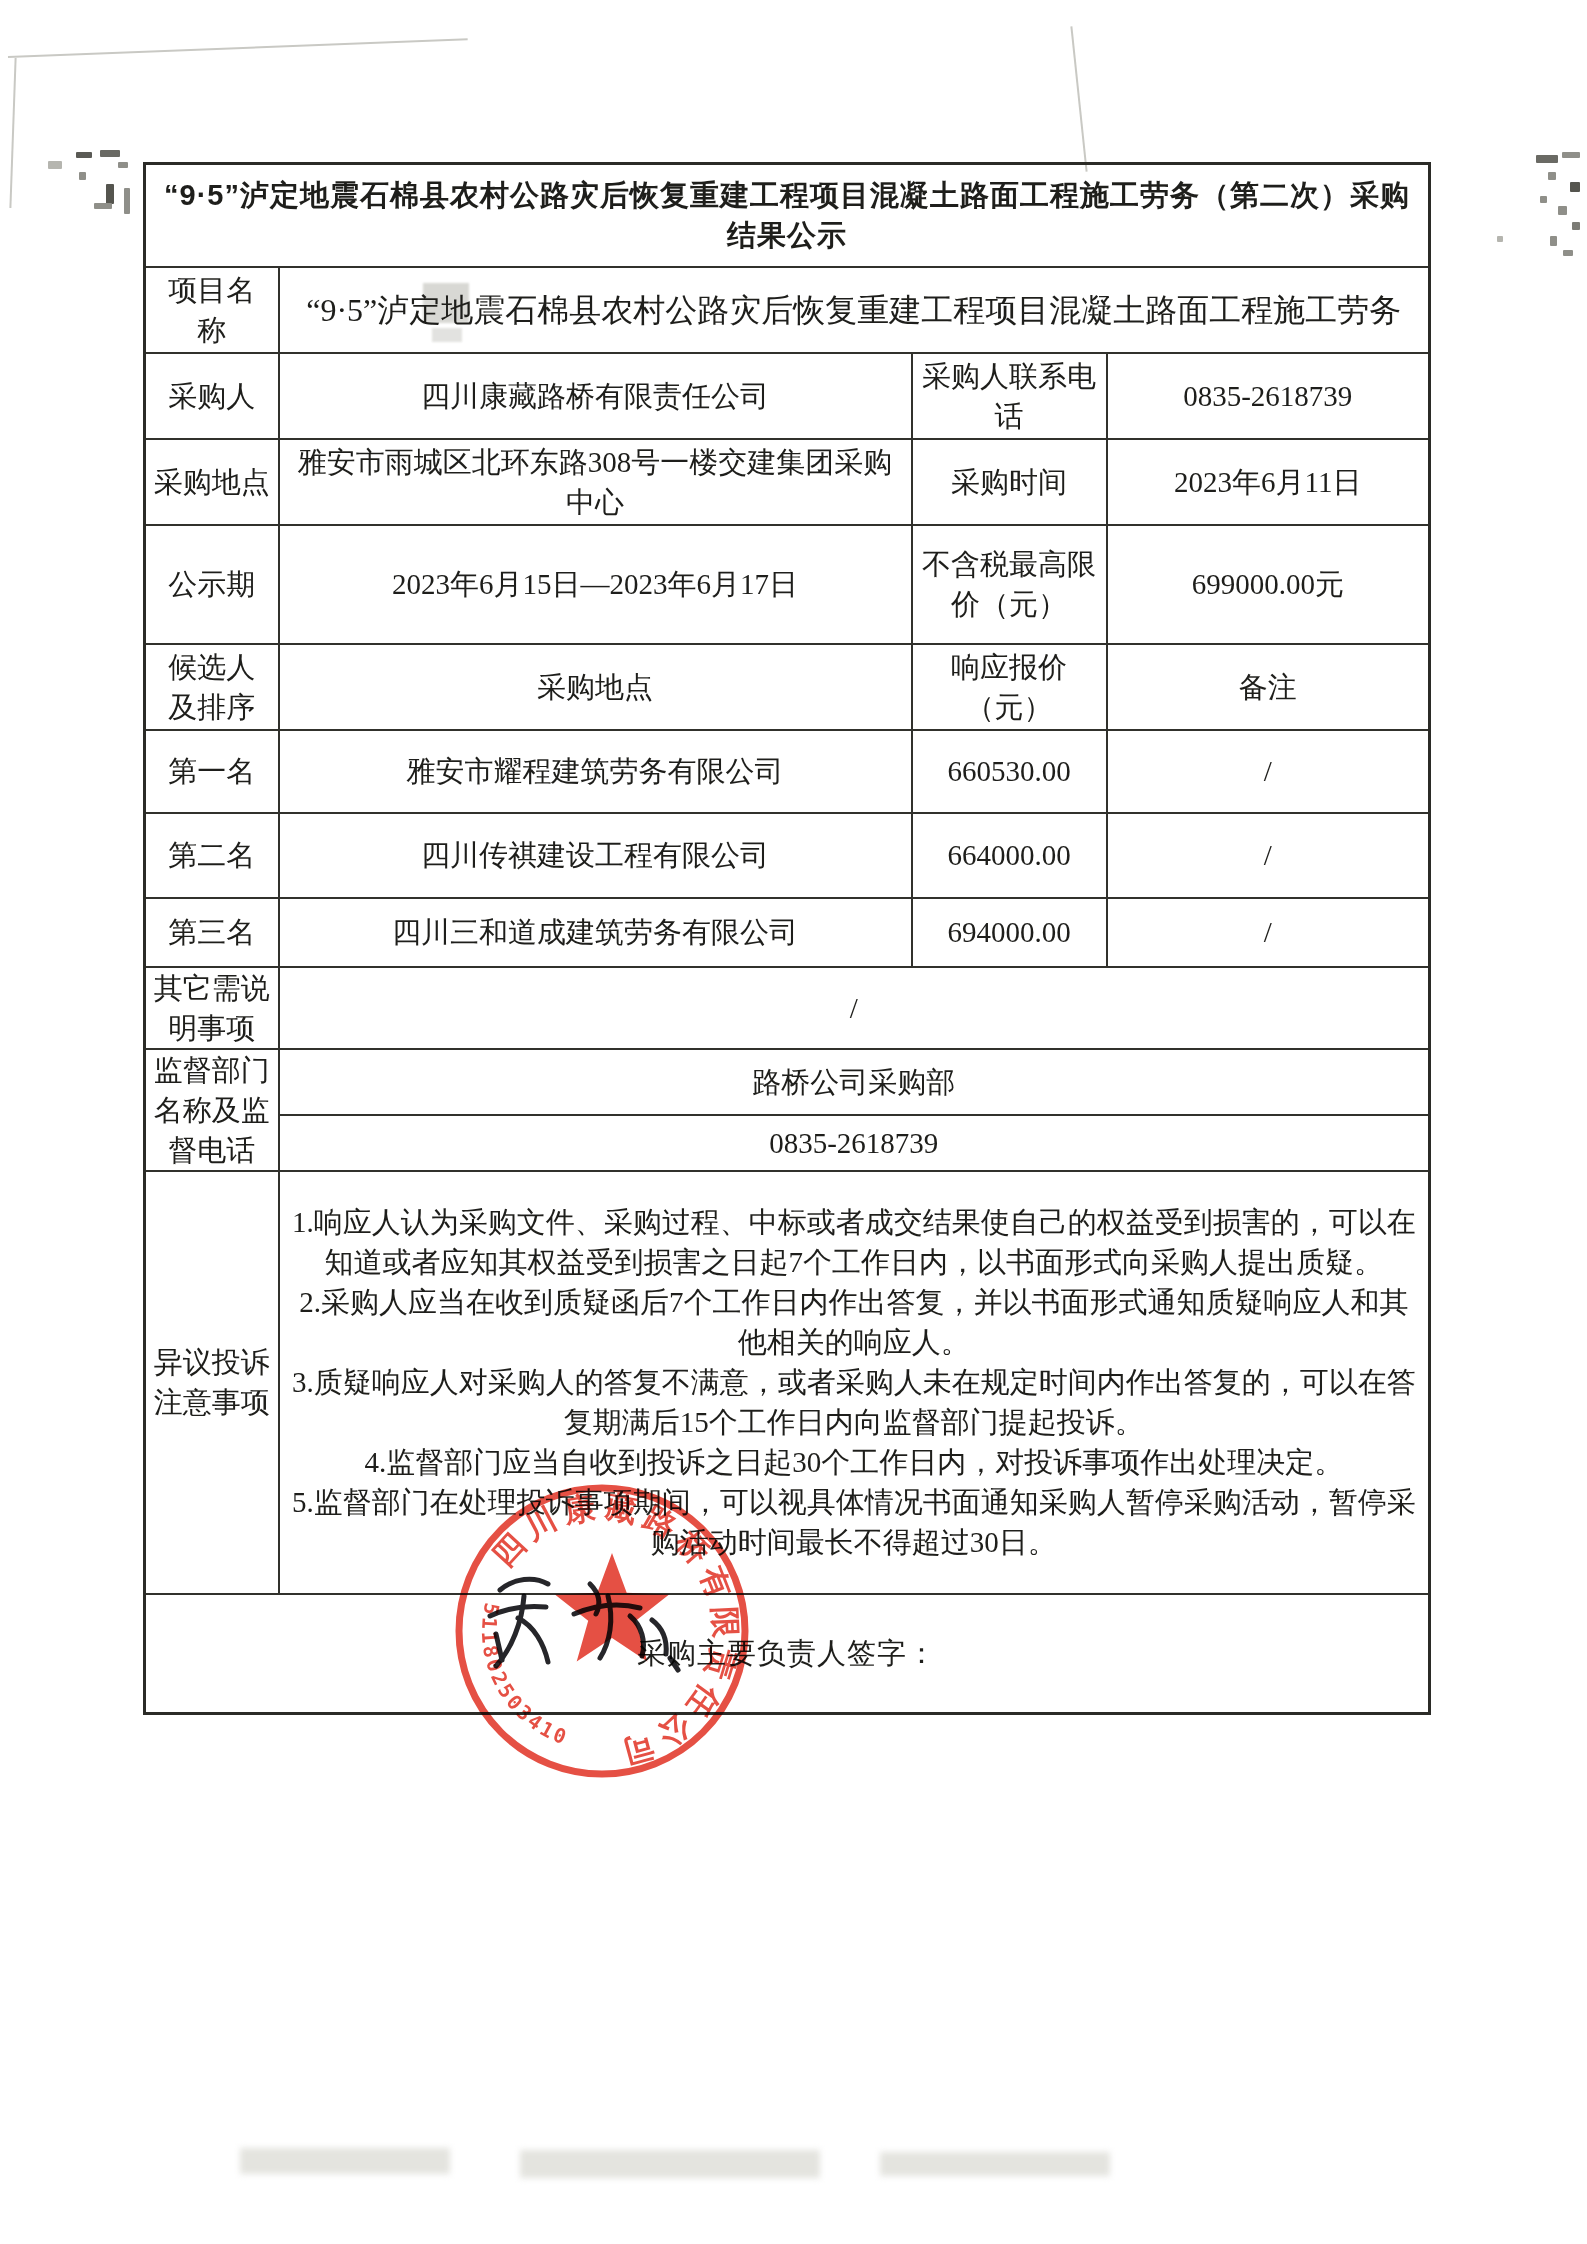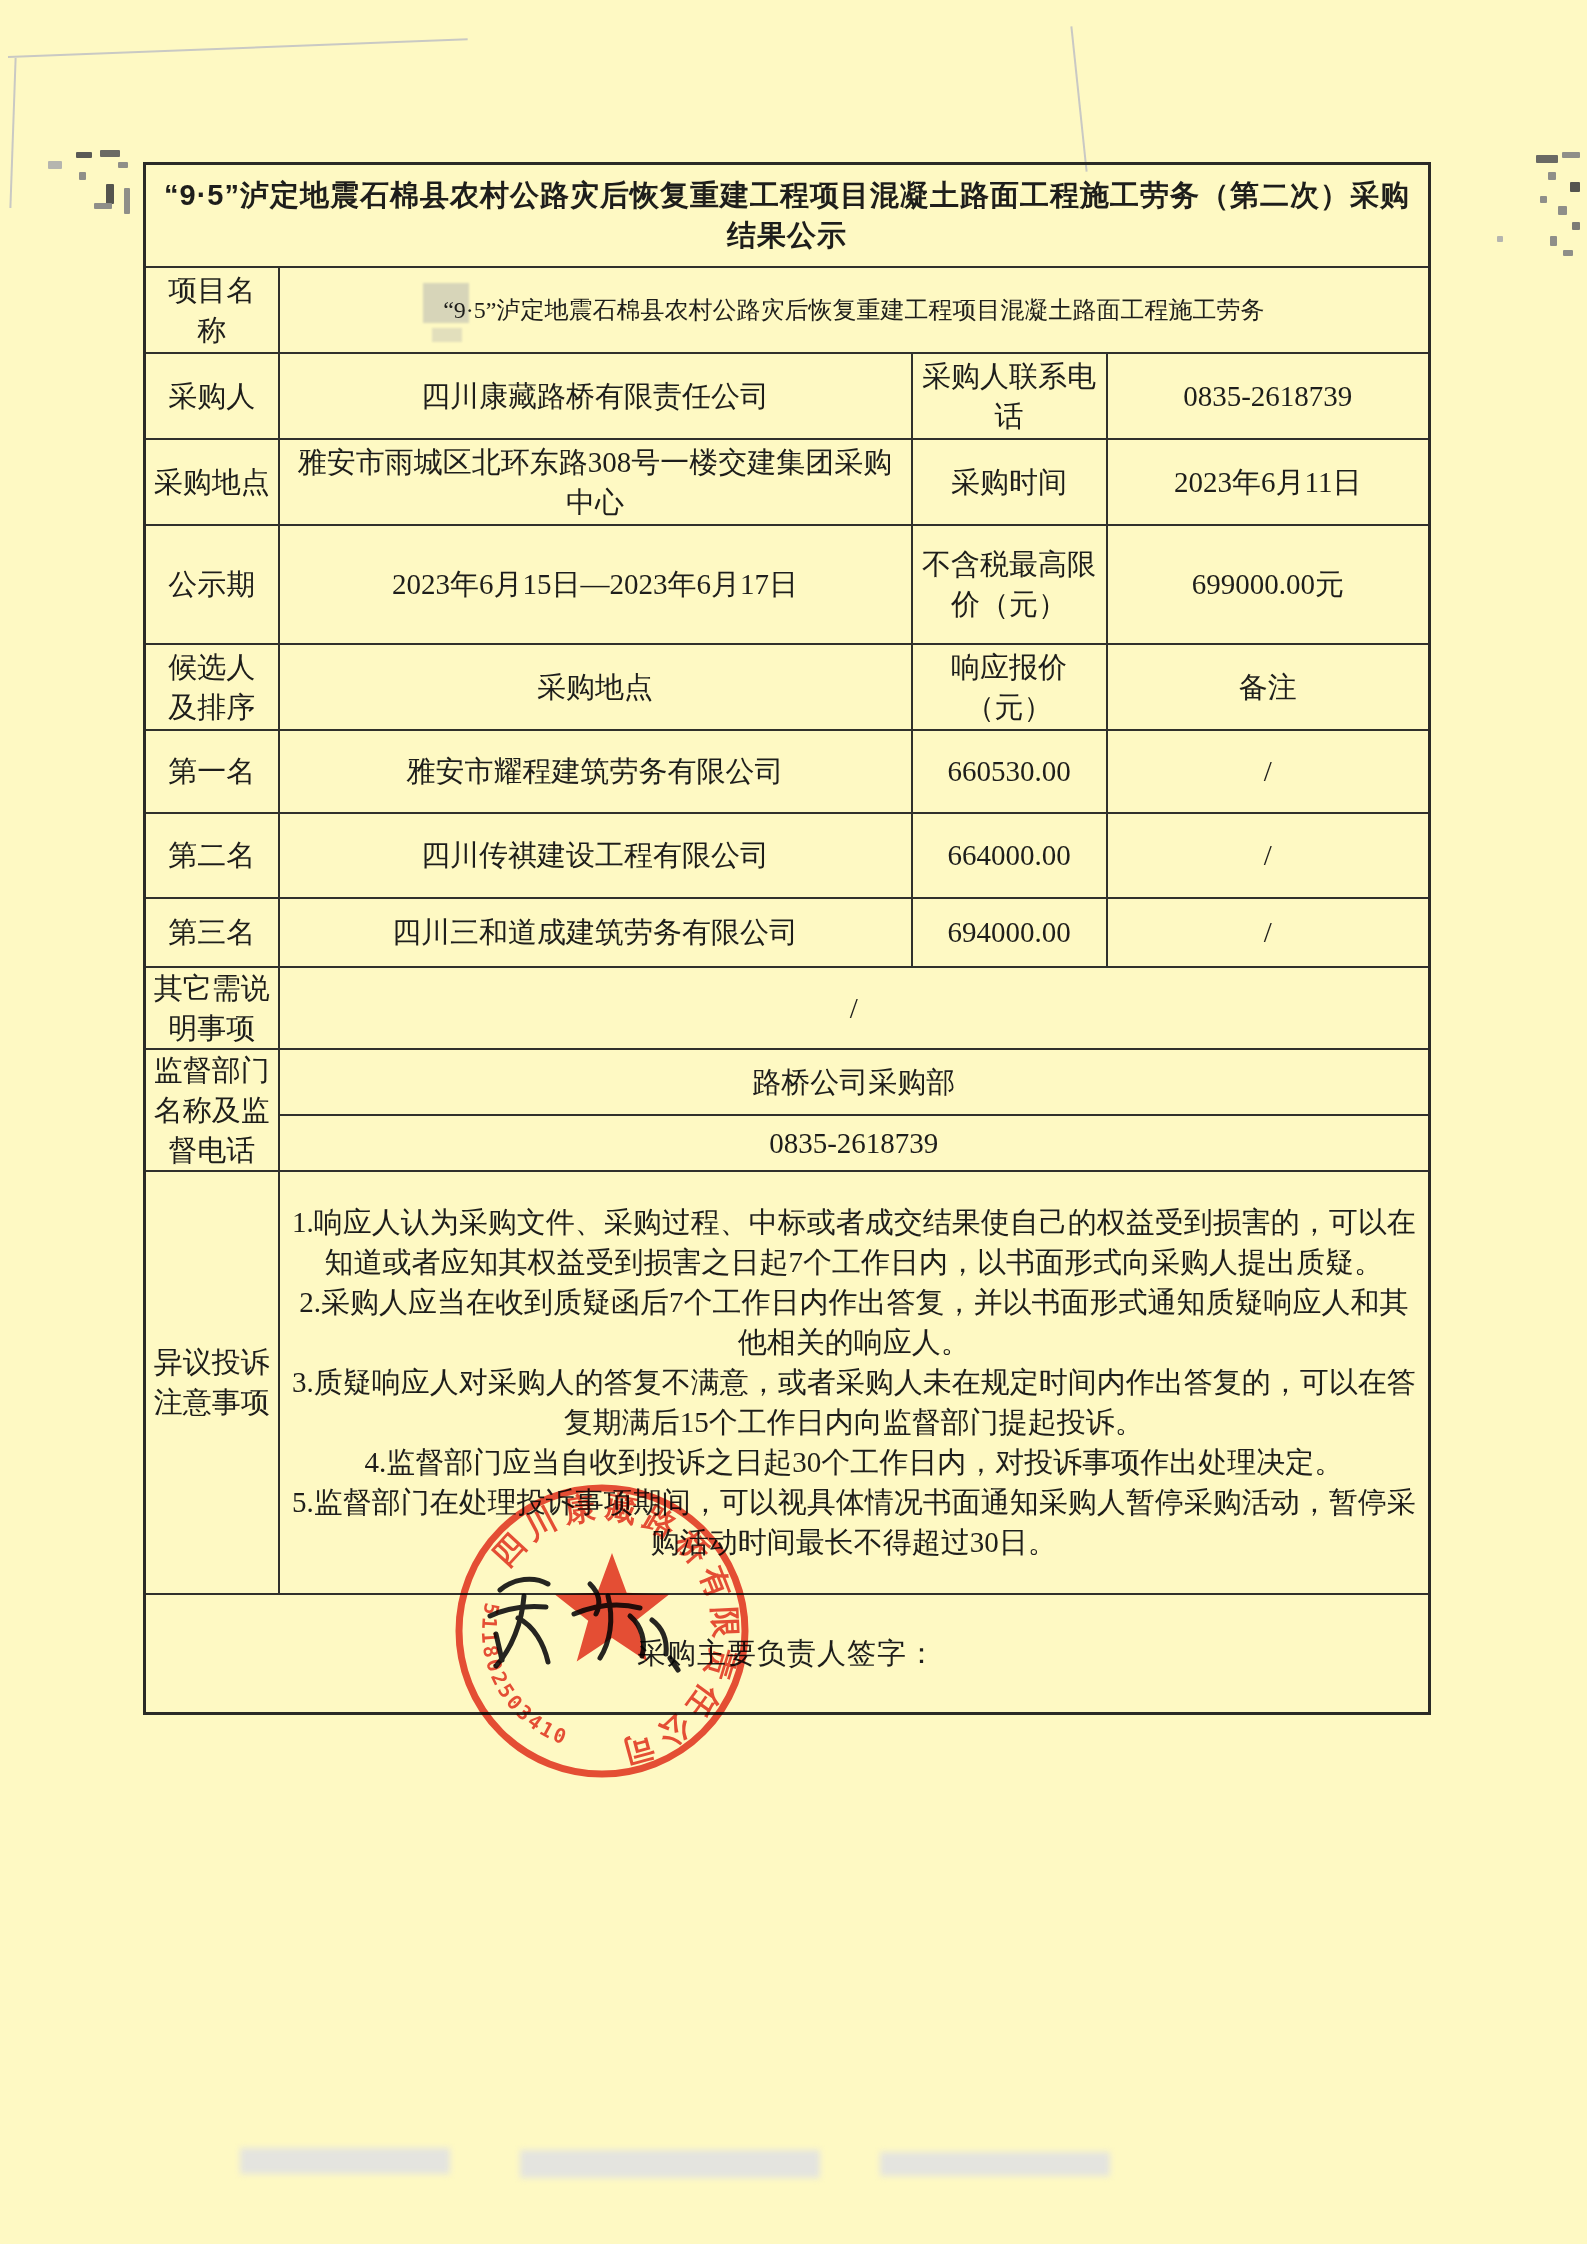--- a/index.html
+++ b/index.html
@@ -1,18 +1,18 @@
 <!DOCTYPE html>
 <html><head>
 <meta charset="utf-8">
 <style>
   html,body{margin:0;padding:0;background:#e9e9e6;}
   .page{
     position:relative;width:1587px;height:2244px;margin:0 auto;
-    background:#fef9c3;overflow:hidden;
+    background:#ffffff;overflow:hidden;
     font-family:"Liberation Serif","DejaVu Serif",serif;color:#1e1e1b;
   }
   
   table.doc{
     position:absolute;left:143px;top:162px;width:1285px;
     border-collapse:collapse;table-layout:fixed;
     background:transparent;
   }
   table.doc td{
     border:2px solid #31312c;
@@ -90,21 +90,21 @@
         <col style="width:323px">
     </colgroup>
 
     <tbody>
         <tr style="height:103px">
       <td colspan="4" class="title-cell">“9·5”泸定地震石棉县农村公路灾后恢复重建工程项目混凝土路面工程施工劳务（第二次）采购结果公示</td>
     </tr>
 
     <tr style="height:82px">
       <td>项目名称</td>
-      <td colspan="3" class="nw" style="font-size:24px">“9·5”泸定地震石棉县农村公路灾后恢复重建工程项目混凝土路面工程施工劳务</td>
+      <td colspan="3" class="nw" style="font-size:32px">“9·5”泸定地震石棉县农村公路灾后恢复重建工程项目混凝土路面工程施工劳务</td>
     </tr>
 
     <tr style="height:80px">
       <td>采购人</td>
       <td>四川康藏路桥有限责任公司</td>
       <td>采购人联系电话</td>
       <td>0835-2618739</td>
     </tr>
 
     <tr style="height:76px">

